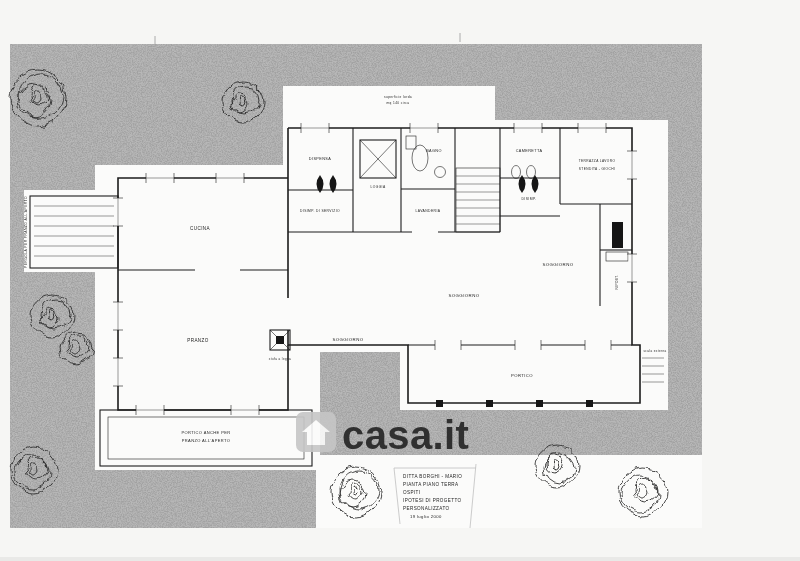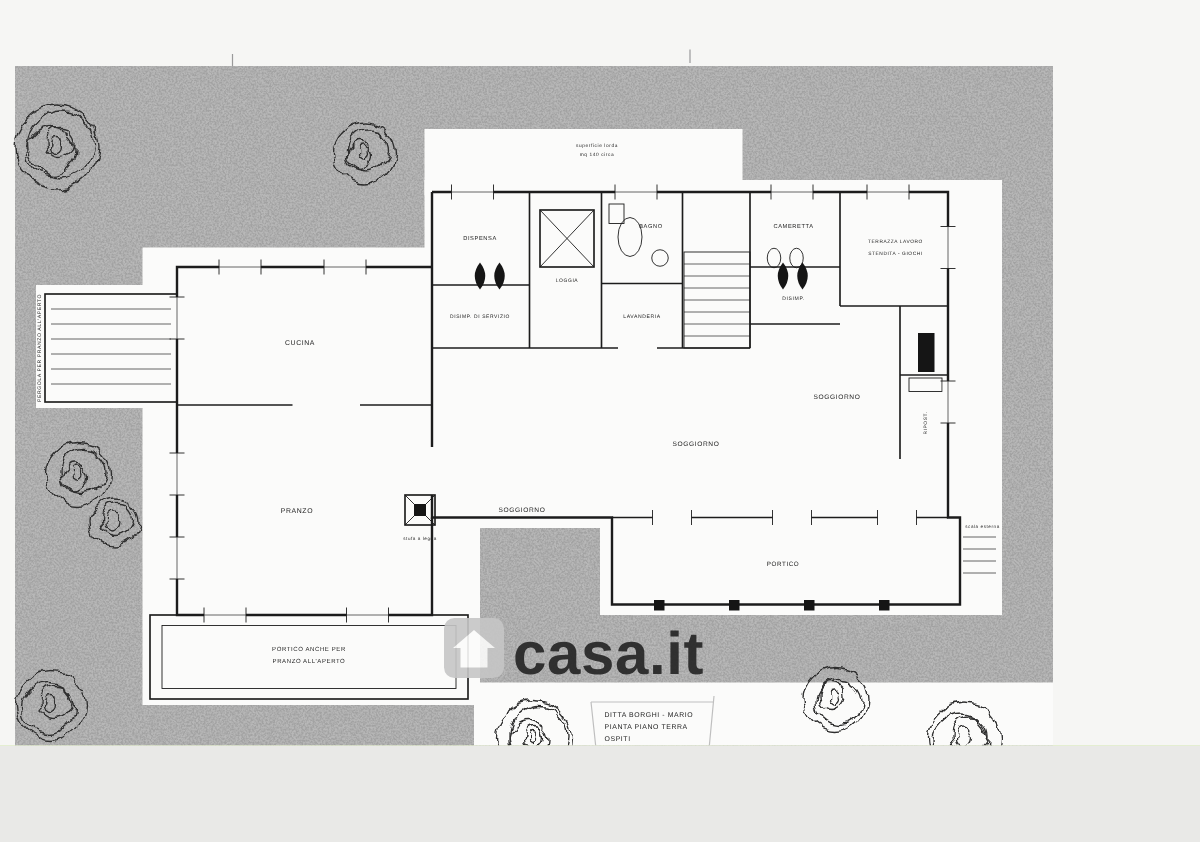--- a/index.html
+++ b/index.html
@@ -1,16 +1,16 @@
 <!DOCTYPE html>
 <html><head>
 <meta charset="utf-8">
 <style>
   html,body{margin:0;padding:0;background:#e9e9e7;}
-  .page{position:relative;width:800px;height:497px;background:#bef264;overflow:hidden;
+  .page{position:relative;width:800px;height:557px;background:#b91c1c;overflow:hidden;
         font-family:"Liberation Sans",sans-serif;}
   svg{position:absolute;left:0;top:0;}
   text{font-family:"Liberation Sans",sans-serif;fill:#232323;letter-spacing:.4px;}
   .wall{stroke:#1c1c1c;stroke-width:1.6;fill:none;}
   .wall2{stroke:#1c1c1c;stroke-width:1.1;fill:none;}
   .thin{stroke:#1c1c1c;stroke-width:.6;fill:none;}
   .hair{stroke:#1c1c1c;stroke-width:.45;fill:none;}
   .crease{stroke:#bfbfbf;stroke-width:.8;fill:none;}
   .fold{stroke:#9a9a9a;stroke-width:.8;fill:none;}
   .tree{stroke:#2f2f2f;stroke-width:.9;fill:none;}

